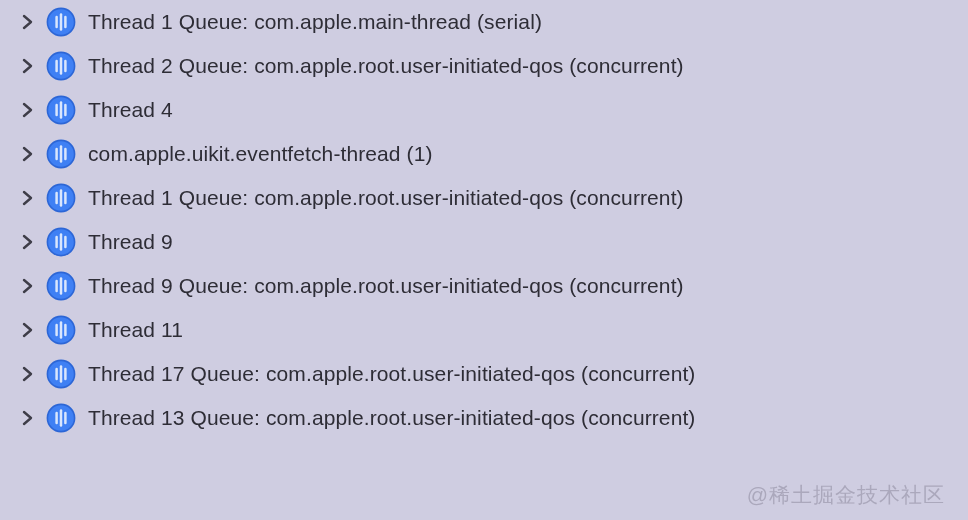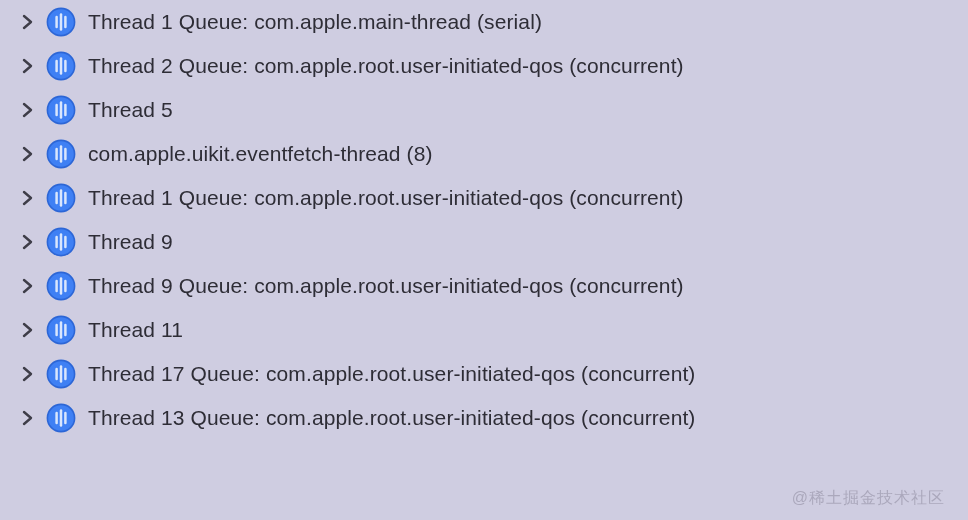--- a/index.html
+++ b/index.html
@@ -55,21 +55,21 @@
     font-size:21px;
     font-weight:500;
     color:var(--text);
     letter-spacing:0.1px;
     white-space:nowrap;
   }
   .watermark{
     position:absolute;
     right:23px;
     bottom:11px;
-    font-size:16px;
+    font-size:21px;
     color:var(--watermark);
     opacity:0.85;
     letter-spacing:1px;
   }
 </style>
 </head>
 <body>
 
 <div class="navigator">
   <ul class="thread-list" id="thread-list">
@@ -114,39 +114,39 @@
       </svg>
     </span>
     <span class="thread-icon">
       <svg width="30" height="30" viewBox="0 0 30 30" aria-hidden="true">
         <circle cx="15" cy="15" r="13.6" fill="var(--icon-fill)" stroke="var(--icon-border)" stroke-width="1.6"></circle>
         <line x1="10.6" y1="10" x2="10.6" y2="20" stroke="var(--icon-lines)" stroke-width="2.5" stroke-linecap="round"></line>
         <line x1="15" y1="7.6" x2="15" y2="22.4" stroke="var(--icon-lines)" stroke-width="2.5" stroke-linecap="round"></line>
         <line x1="19.4" y1="10" x2="19.4" y2="20" stroke="var(--icon-lines)" stroke-width="2.5" stroke-linecap="round"></line>
       </svg>
     </span>
-    <span class="thread-label">Thread 5</span>
-  </li>
-
-
-  <li class="thread-row">
-    <span class="chevron">
-      <svg width="13" height="18" viewBox="0 0 13 18" aria-hidden="true">
-        <polyline points="3,3 10,9 3,15" fill="none" stroke="var(--chevron)" stroke-width="2.4" stroke-linecap="round" stroke-linejoin="round"></polyline>
-      </svg>
-    </span>
-    <span class="thread-icon">
-      <svg width="30" height="30" viewBox="0 0 30 30" aria-hidden="true">
-        <circle cx="15" cy="15" r="13.6" fill="var(--icon-fill)" stroke="var(--icon-border)" stroke-width="1.6"></circle>
-        <line x1="10.6" y1="10" x2="10.6" y2="20" stroke="var(--icon-lines)" stroke-width="2.5" stroke-linecap="round"></line>
-        <line x1="15" y1="7.6" x2="15" y2="22.4" stroke="var(--icon-lines)" stroke-width="2.5" stroke-linecap="round"></line>
-        <line x1="19.4" y1="10" x2="19.4" y2="20" stroke="var(--icon-lines)" stroke-width="2.5" stroke-linecap="round"></line>
-      </svg>
-    </span>
-    <span class="thread-label">com.apple.uikit.eventfetch-thread (8)</span>
+    <span class="thread-label">Thread 4</span>
+  </li>
+
+
+  <li class="thread-row">
+    <span class="chevron">
+      <svg width="13" height="18" viewBox="0 0 13 18" aria-hidden="true">
+        <polyline points="3,3 10,9 3,15" fill="none" stroke="var(--chevron)" stroke-width="2.4" stroke-linecap="round" stroke-linejoin="round"></polyline>
+      </svg>
+    </span>
+    <span class="thread-icon">
+      <svg width="30" height="30" viewBox="0 0 30 30" aria-hidden="true">
+        <circle cx="15" cy="15" r="13.6" fill="var(--icon-fill)" stroke="var(--icon-border)" stroke-width="1.6"></circle>
+        <line x1="10.6" y1="10" x2="10.6" y2="20" stroke="var(--icon-lines)" stroke-width="2.5" stroke-linecap="round"></line>
+        <line x1="15" y1="7.6" x2="15" y2="22.4" stroke="var(--icon-lines)" stroke-width="2.5" stroke-linecap="round"></line>
+        <line x1="19.4" y1="10" x2="19.4" y2="20" stroke="var(--icon-lines)" stroke-width="2.5" stroke-linecap="round"></line>
+      </svg>
+    </span>
+    <span class="thread-label">com.apple.uikit.eventfetch-thread (1)</span>
   </li>
 
   <li class="thread-row">
     <span class="chevron">
       <svg width="13" height="18" viewBox="0 0 13 18" aria-hidden="true">
         <polyline points="3,3 10,9 3,15" fill="none" stroke="var(--chevron)" stroke-width="2.4" stroke-linecap="round" stroke-linejoin="round"></polyline>
       </svg>
     </span>
     <span class="thread-icon">
       <svg width="30" height="30" viewBox="0 0 30 30" aria-hidden="true">

